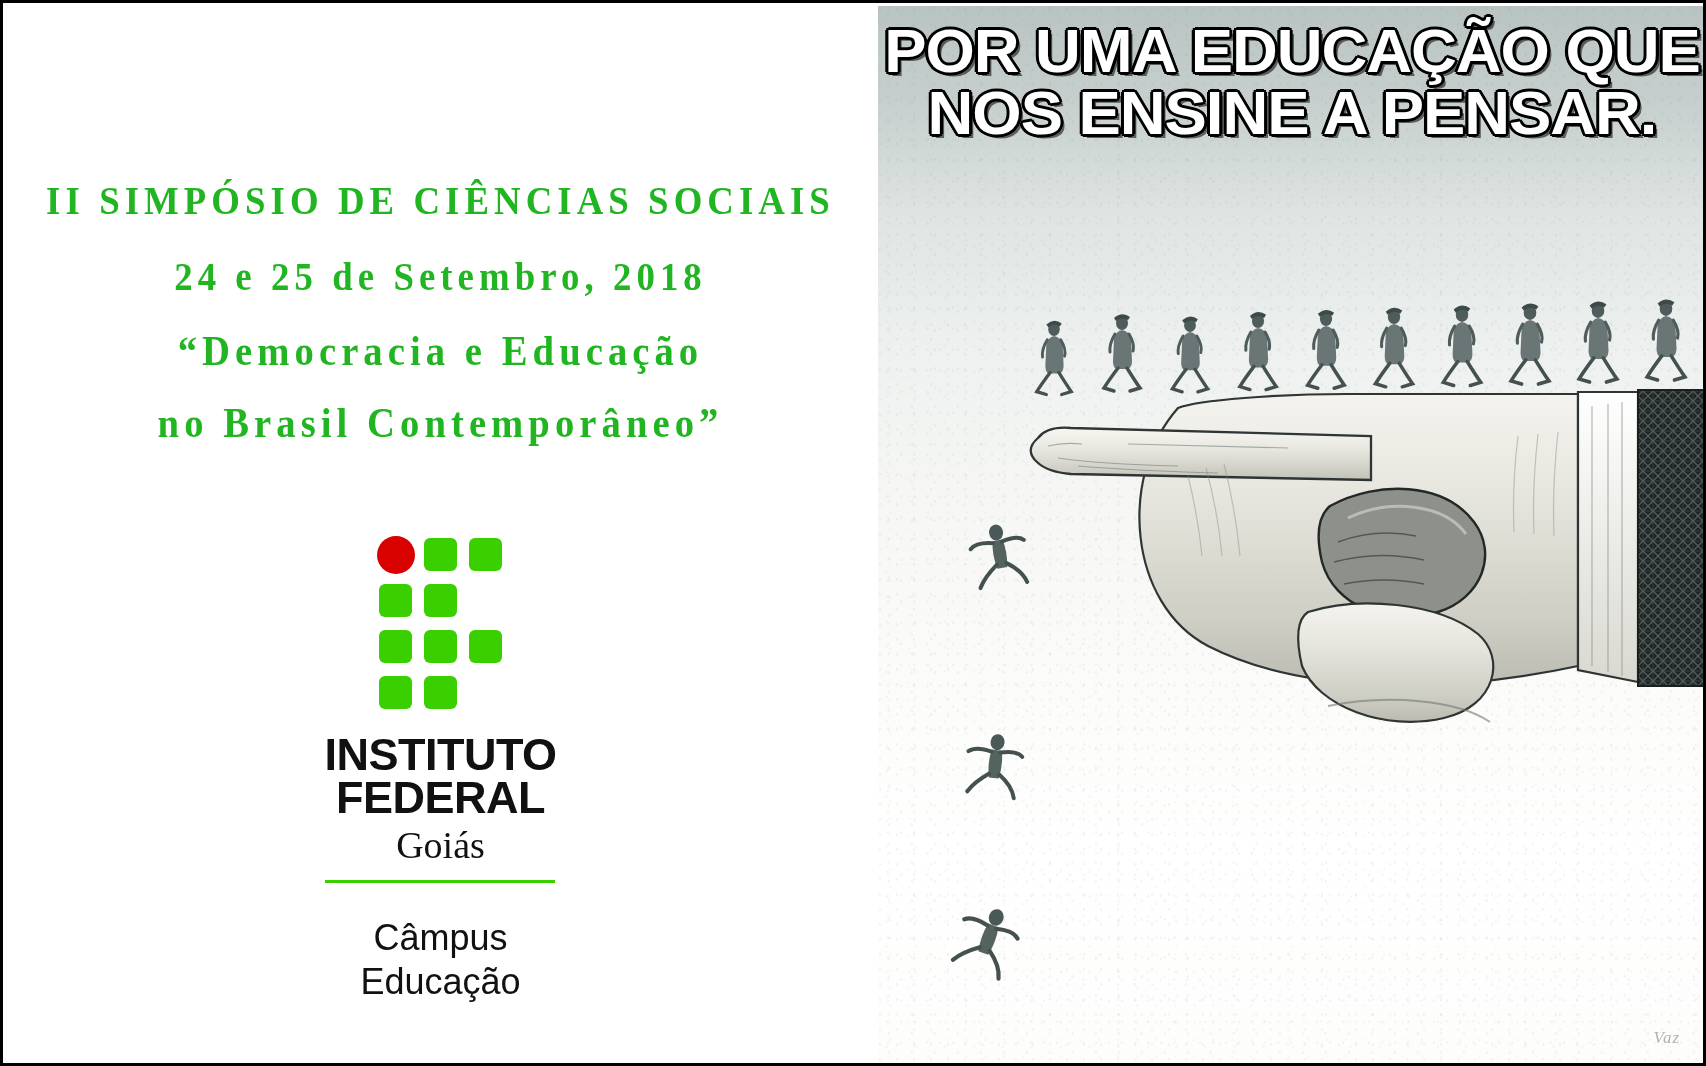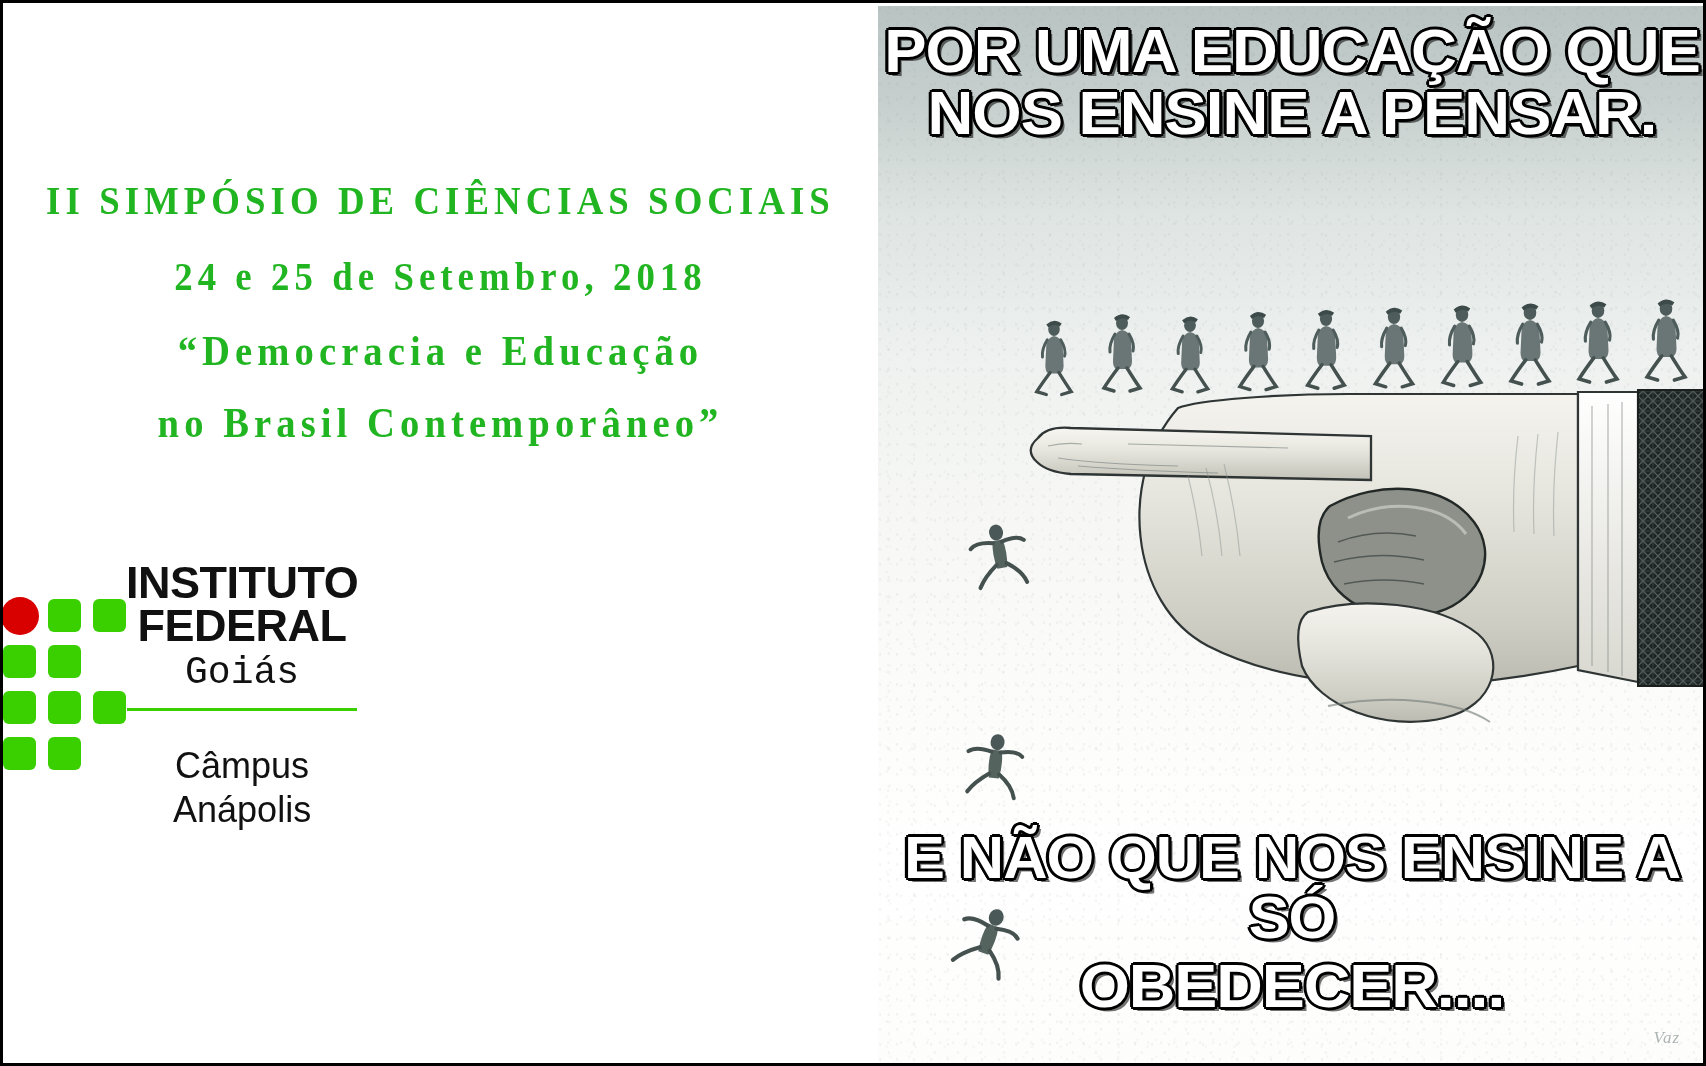--- a/index.html
+++ b/index.html
@@ -30,40 +30,40 @@
     transform-origin:center center;
   }
   .l1{font-size:40px;letter-spacing:5.5px;line-height:76px;}
   .l2{font-size:40px;letter-spacing:5.5px;line-height:76px;}
   .l3{font-size:42px;letter-spacing:5.5px;line-height:72px;}
   .l4{font-size:42px;letter-spacing:5.5px;line-height:72px;}
 
   
   #if-logo{
     position:absolute;left:0;top:535px;width:875px;
-    display:flex;flex-direction:row;align-items:center;
+    display:flex;flex-direction:column;align-items:center;
   }
   #logo-grid{
     position:relative;width:123px;height:172px;
   }
   .cell{position:absolute;width:33px;height:33px;border-radius:6px;background:#3ad000;}
   .dot{position:absolute;width:38px;height:38px;border-radius:50%;background:#d90000;}
 
   #logo-wordmark{
     margin-top:22px;text-align:center;color:#111111;line-height:1;
   }
   .wm-strong{
     display:block;font-size:45px;font-weight:bold;letter-spacing:-0.5px;
     font-family:"Liberation Sans",sans-serif;
   }
   #wm-instituto{}
   #wm-federal{margin-top:-2px;}
   #wm-goias{
     display:block;font-size:38px;font-weight:400;margin-top:6px;
-    font-family:Liberation Mono, monospace;color:#111;
+    font-family:Liberation Serif, serif;color:#111;
   }
   #wm-rule{
     width:230px;height:3px;background:#3ad000;margin:16px auto 0 auto;
   }
   #wm-campus{
     display:block;font-size:36px;font-weight:400;margin-top:33px;line-height:1.22;
     font-family:"Liberation Sans",sans-serif;color:#111;
   }
 
   
@@ -157,21 +157,21 @@
         <span class="cell" style="left:45px;top:138px;"></span>
       </div>
 
       <div id="logo-wordmark">
         <span class="wm-strong" id="wm-instituto">INSTITUTO</span>
         <span class="wm-strong" id="wm-federal">FEDERAL</span>
         <span id="wm-goias">Goiás</span>
         <div id="wm-rule"></div>
         <span id="wm-campus">
           <span>Câmpus</span><br>
-          <span>Anápolis</span>
+          <span>Educação</span>
         </span>
       </div>
 
     </div>
   </div>
 
   <div id="meme">
     <div id="meme-bg"></div>
     <div id="grain"></div>
 
@@ -325,21 +325,17 @@
             <use href="#faller"></use>
           </g>
       </g>
     </svg>
 
     <div class="meme-text" id="meme-top">
       <span class="ln">POR UMA EDUCAÇÃO QUE</span>
       <span class="ln">NOS ENSINE A PENSAR.</span>
     </div>
 
-    <div class="meme-text" id="meme-bottom">
-      <span class="ln">E NÃO QUE NOS ENSINE A SÓ</span>
-      <span class="ln ln2">OBEDECER....</span>
-    </div>
 
     <div id="signature">Vaz</div>
   </div>
 
 </div>
 
 </body></html>

